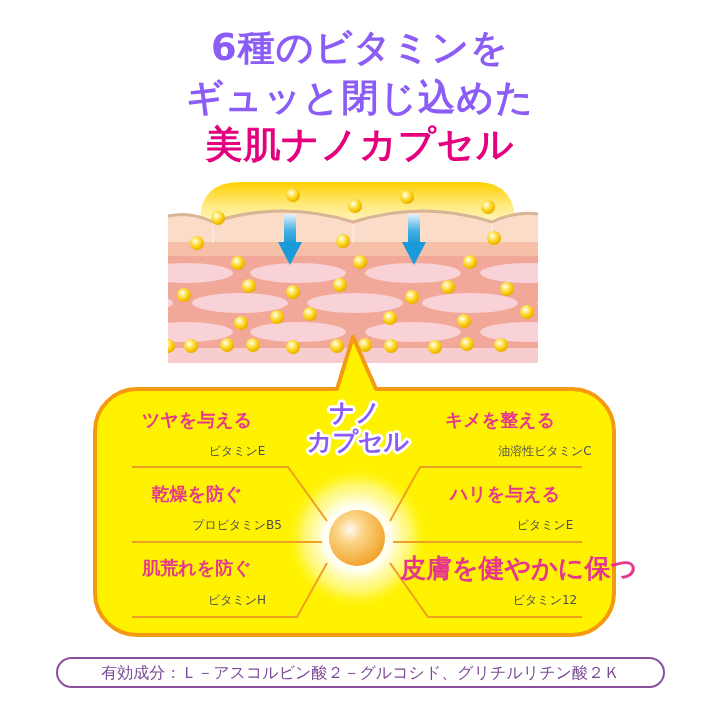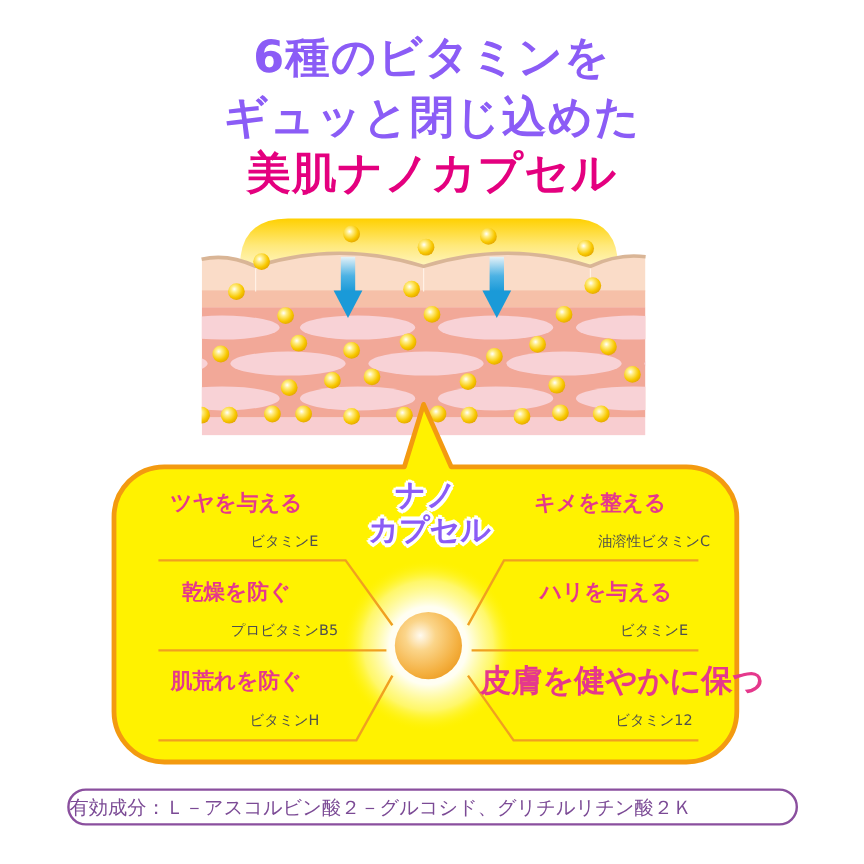--- a/index.html
+++ b/index.html
@@ -10,21 +10,21 @@
   .title { left: 0; width: 720px; font-size: 37px; font-weight: bold; line-height: 46px; color: #8b5cf6; letter-spacing: 1px; }
   .title.pink { color: #e4007f; }
   .nano { font-weight: bold; color: #8b5cf6; font-size: 25px; line-height: 30px;
           text-shadow: 2px 0 0 #fff, -2px 0 0 #fff, 0 2px 0 #fff, 0 -2px 0 #fff,
                        2px 2px 0 #fff, -2px -2px 0 #fff, 2px -2px 0 #fff, -2px 2px 0 #fff,
                        3px 0 0 #fff, -3px 0 0 #fff, 0 3px 0 #fff, 0 -3px 0 #fff; }
   .effect { font-size: 18px; font-weight: bold; color: #e5388c; line-height: 28px; }
   .vitamin { font-size: 12px; color: #4f4f4f; line-height: 24px; margin-left: 40px; }
   .ingredients { position: absolute; left: 56px; top: 657px; width: 605px; height: 27px;
                  border: 2.5px solid #8a4f9e; border-radius: 16px; background: #fff;
-                 color: #7b4a95; font-size: 16px; line-height: 27px; white-space: nowrap; }
+                 color: #7b4a95; font-size: 16px; line-height: 27px; text-align: center; white-space: nowrap; }
 </style>
 </head>
 <body>
 
 <svg class="layer" viewBox="0 0 720 720" xmlns="http://www.w3.org/2000/svg">
   <defs>
     <linearGradient id="glowGrad" x1="0" y1="0" x2="0" y2="1">
       <stop offset="0" stop-color="#ffd000"></stop>
       <stop offset="0.45" stop-color="#ffe97a"></stop>
       <stop offset="1" stop-color="#fffbe6"></stop>

